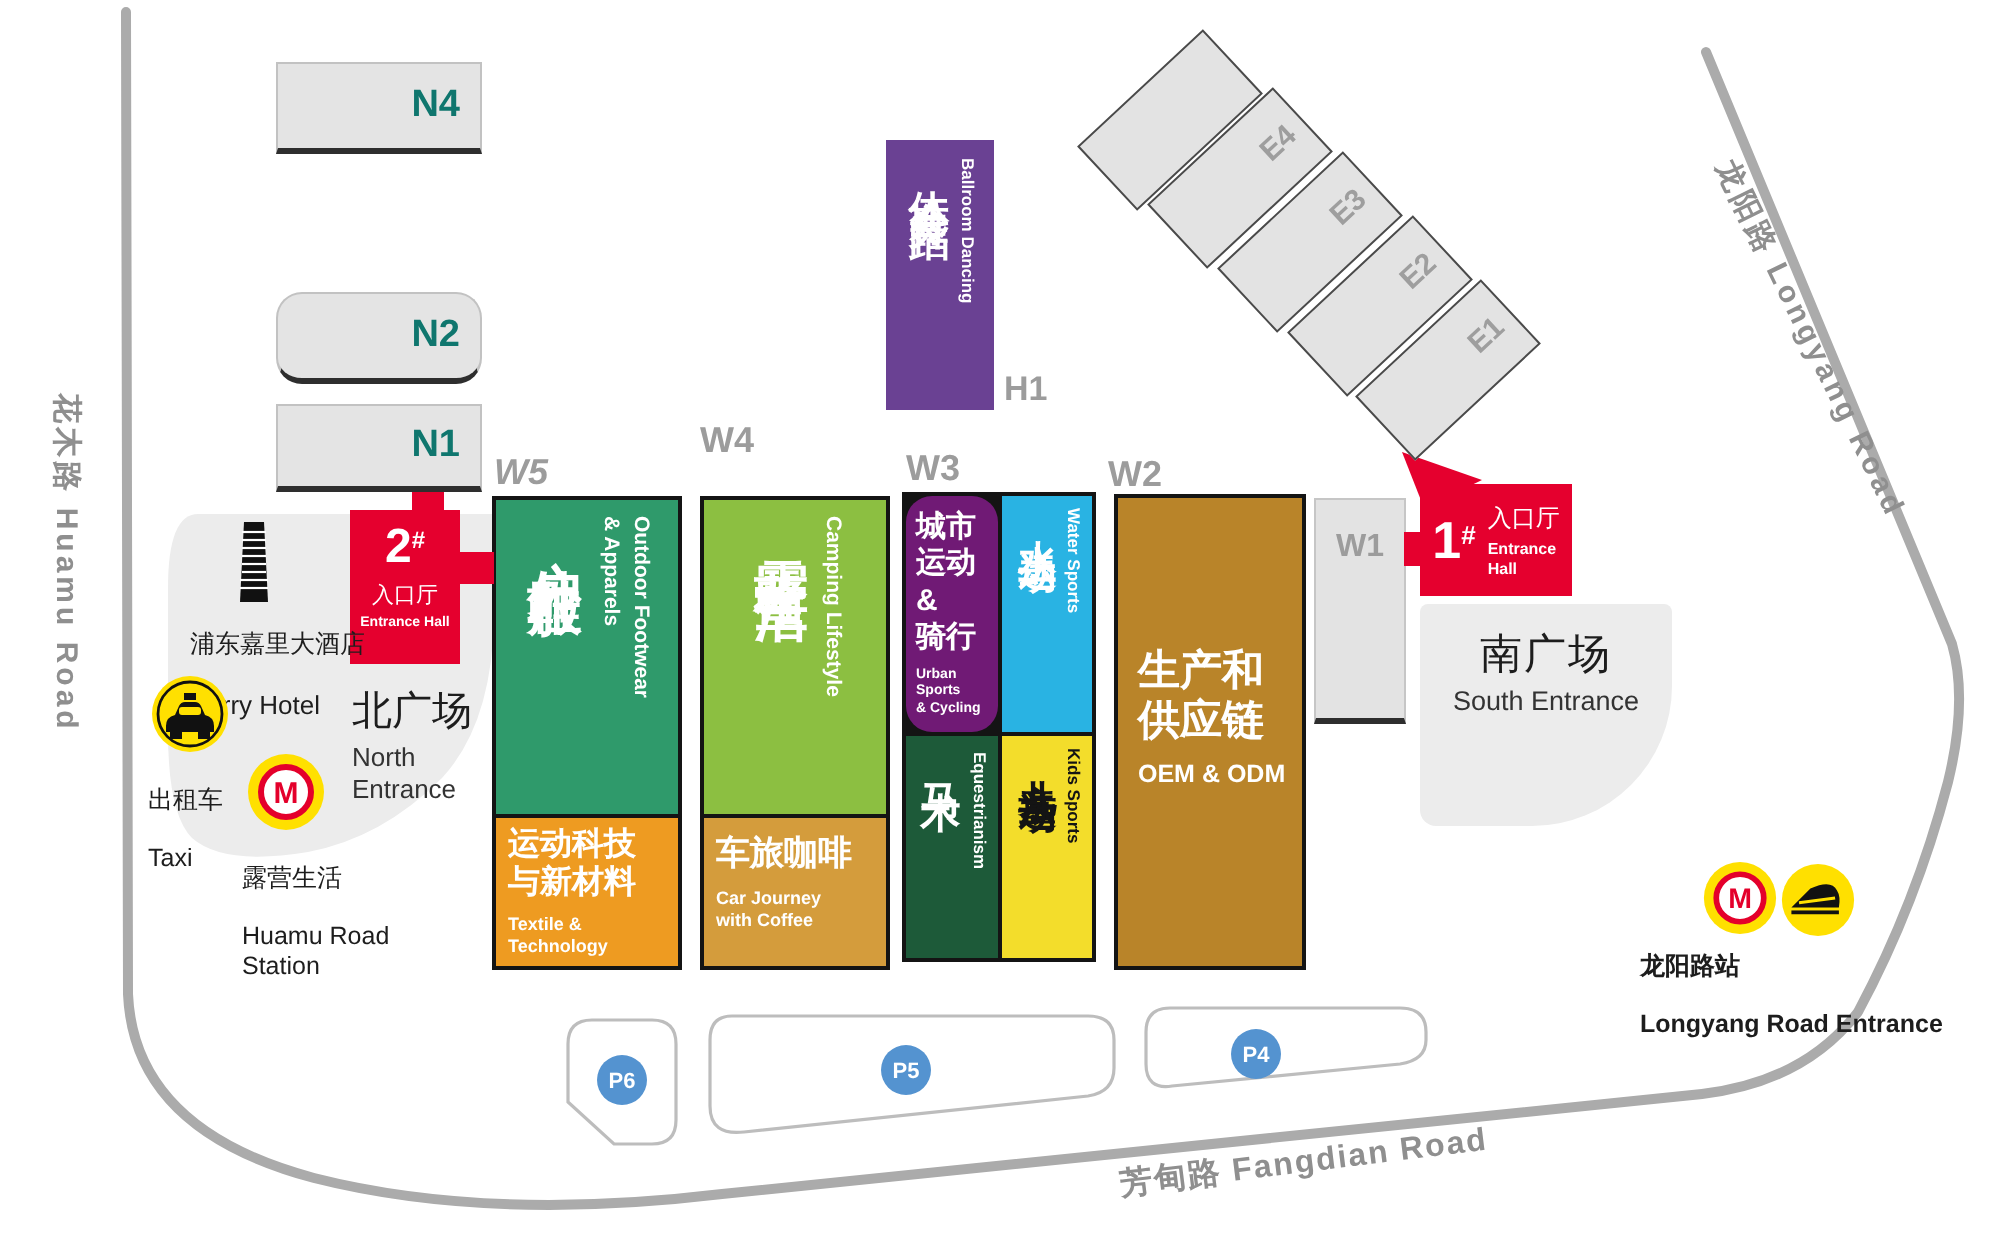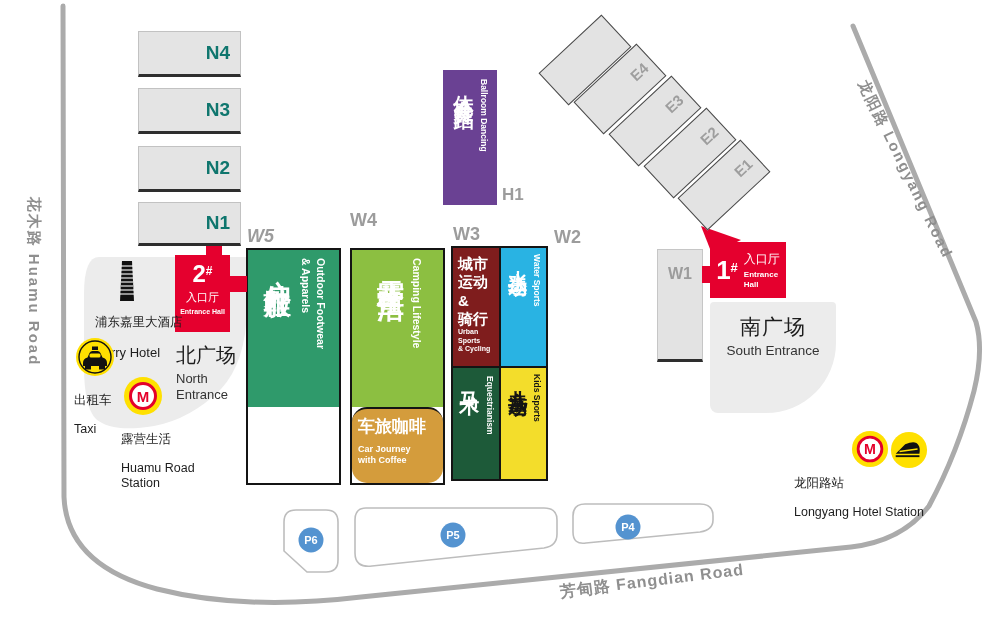--- a/index.html
+++ b/index.html
@@ -52,24 +52,21 @@
     <g>
       <circle cx="628" cy="527" r="12.5" fill="#5493d0"></circle>
       <text x="628" y="531" text-anchor="middle" font-size="11" font-weight="bold" fill="#fff">P4</text>
     </g>
     <polygon points="701,226 741,240 712,254" fill="#e5002e"></polygon>
   </svg>
 
   <div class="nhall" style="top:31px;">
       <span>N4</span>
     </div>
-  <div class="nhall" style="top:88px;">
-      <span>N3</span>
-    </div>
-  <div class="nhall" style="top:146px;">
+  <div class="nhall" style="top:146px;border-radius:13px;">
       <span>N2</span>
     </div>
   <div class="nhall" style="top:202px;height:44px;">
       <span>N1</span>
     </div>
 
   <div class="ehall" style="left:542px;top:38px;"></div>
   <div class="ehall" style="left:577px;top:67px;">
       <span>E4</span>
     </div>
@@ -93,36 +90,42 @@
   <div class="wlabel" style="left:350px;top:210px;">W4</div>
   <div class="wlabel" style="left:453px;top:224px;">W3</div>
   <div class="wlabel" style="left:554px;top:227px;">W2</div>
 
   <div class="block" style="left:246px;top:248px;width:95px;height:237px;">
     <div style="height:157px;background:#2f9a6b;display:flex;justify-content:center;padding-top:8px;box-sizing:border-box;">
       <div class="vzh" style="font-size:27px;letter-spacing:5px;">户外鞋服</div>
       <div class="ven" style="font-size:10.5px;line-height:1.45;margin-left:2px;">Outdoor Footwear
 &amp; Apparels</div>
     </div>
+    <div style="flex:1;background:#ee9b21;border-top:2px solid #141414;padding:5px 6px;display:flex;flex-direction:column;justify-content:space-between;box-sizing:border-box;">
+      <div class="hzh" style="font-size:16px;line-height:1.18;">运动科技
+与新材料</div>
+      <div class="hen" style="font-size:9px;line-height:1.15;">Textile &amp;
+Technology</div>
+    </div>
   </div>
 
   <div class="block" style="left:350px;top:248px;width:95px;height:237px;">
     <div style="height:157px;background:#8cbf41;display:flex;justify-content:center;padding-top:8px;box-sizing:border-box;">
       <div class="vzh" style="font-size:27px;letter-spacing:5px;">露营生活</div>
       <div class="ven" style="font-size:10.5px;margin-left:2px;">Camping Lifestyle</div>
     </div>
-    <div style="flex:1;background:#d49c3c;border-top:2px solid #141414;padding:6px 6px;box-sizing:border-box;border-radius:15px;">
+    <div style="flex:1;background:#d49c3c;border-top:2px solid #141414;padding:6px 6px;box-sizing:border-box;">
       <div class="hzh" style="font-size:17px;">车旅咖啡</div>
       <div class="hen" style="font-size:9px;line-height:1.2;margin-top:6px;">Car Journey
 with Coffee</div>
     </div>
   </div>
 
   <div class="block" style="left:451px;top:246px;width:97px;height:235px;background:#141414;display:grid;grid-template-columns:1fr 1fr;grid-template-rows:118px 1fr;gap:2px;">
-    <div style="background:#7f1d1d;padding:7px 5px;box-sizing:border-box;display:flex;flex-direction:column;justify-content:flex-start;">
+    <div style="background:#701a75;padding:7px 5px;box-sizing:border-box;display:flex;flex-direction:column;justify-content:space-between;border-radius:13px;">
       <div class="hzh" style="font-size:15px;line-height:1.22;">城市
 运动
 &amp;
 骑行</div>
       <div class="hen" style="font-size:7px;line-height:1.2;">Urban Sports
 &amp; Cycling</div>
     </div>
     <div style="background:#29b3e3;display:flex;justify-content:center;padding-top:6px;box-sizing:border-box;">
       <div class="vzh" style="font-size:19px;letter-spacing:3px;">水上运动</div>
       <div class="ven" style="font-size:8.5px;margin-left:1px;">Water Sports</div>
@@ -130,20 +133,25 @@
     <div style="background:#1d5a39;display:flex;justify-content:center;padding-top:8px;box-sizing:border-box;">
       <div class="vzh" style="font-size:20px;letter-spacing:4px;">马术</div>
       <div class="ven" style="font-size:8.5px;margin-left:1px;">Equestrianism</div>
     </div>
     <div style="background:#f3dd2b;display:flex;justify-content:center;padding-top:6px;box-sizing:border-box;">
       <div class="vzh" style="font-size:19px;letter-spacing:3px;color:#141414;">儿童运动</div>
       <div class="ven" style="font-size:8.5px;color:#141414;margin-left:1px;">Kids Sports</div>
     </div>
   </div>
 
+  <div class="block" style="left:557px;top:247px;width:96px;height:238px;background:#b98429;justify-content:center;align-items:flex-start;padding:0 0 14px 10px;">
+    <div class="hzh" style="font-size:21px;line-height:1.15;">生产和
+供应链</div>
+    <div class="hen" style="font-size:12.5px;margin-top:7px;">OEM &amp; ODM</div>
+  </div>
 
   <div class="abs" style="left:657px;top:249px;width:46px;height:113px;background:#e3e3e3;border:1px solid #c6c6c6;border-bottom:3px solid #2e2e2e;box-sizing:border-box;text-align:center;">
     <div style="font-size:16px;font-weight:bold;color:#9c9c9c;margin-top:15px;">W1</div>
   </div>
 
   <div class="abs red" style="left:206px;top:246px;width:16px;height:12px;"></div>
   <div class="abs red" style="left:228px;top:276px;width:19px;height:16px;"></div>
   <div class="abs red entr-txt" style="left:175px;top:255px;width:55px;height:77px;">
     <div style="font-size:24px;font-weight:bold;margin-top:7px;line-height:1;">
       <span>2</span><span class="sup">#</span>
@@ -232,22 +240,22 @@
     </svg>
   </div>
   <div class="abs" style="left:890px;top:431px;">
     <svg width="38" height="38" viewBox="0 0 40 40">
       <circle cx="20" cy="20" r="19" fill="#ffe000"></circle>
       <path d="M6,24 L16,14 Q27,9 30,15 Q32,18 31,24 Z" fill="#111"></path>
       <path d="M10,21.5 L29,19" stroke="#ffe000" stroke-width="1.6" fill="none"></path>
       <rect x="6" y="25.5" width="25" height="2" fill="#111"></rect>
     </svg>
   </div>
-  <div class="stn" style="left:794px;top:461px;">
+  <div class="stn" style="left:820px;top:461px;font-weight:bold;">
     <div>龙阳路站</div>
-    <div>Longyang Hotel Station</div>
+    <div>Longyang Road Entrance</div>
   </div>
 
   <div class="roadlabel" style="left:-88px;top:272px;width:242px;transform:rotate(90deg);">花木路  Huamu Road</div>
   <div class="roadlabel" style="left:793px;top:160px;width:224px;transform:rotate(64deg);">龙阳路  Longyang Road</div>
   <div class="roadlabel" style="left:552px;top:571px;width:200px;font-size:16px;letter-spacing:1px;transform:rotate(-7deg);">芳甸路 Fangdian Road</div>
 
 </div>
 
 </body></html>

